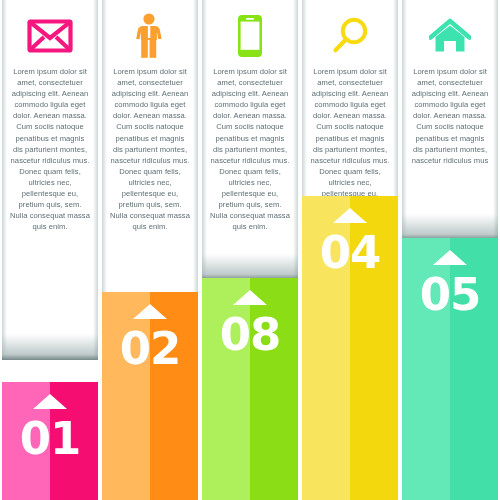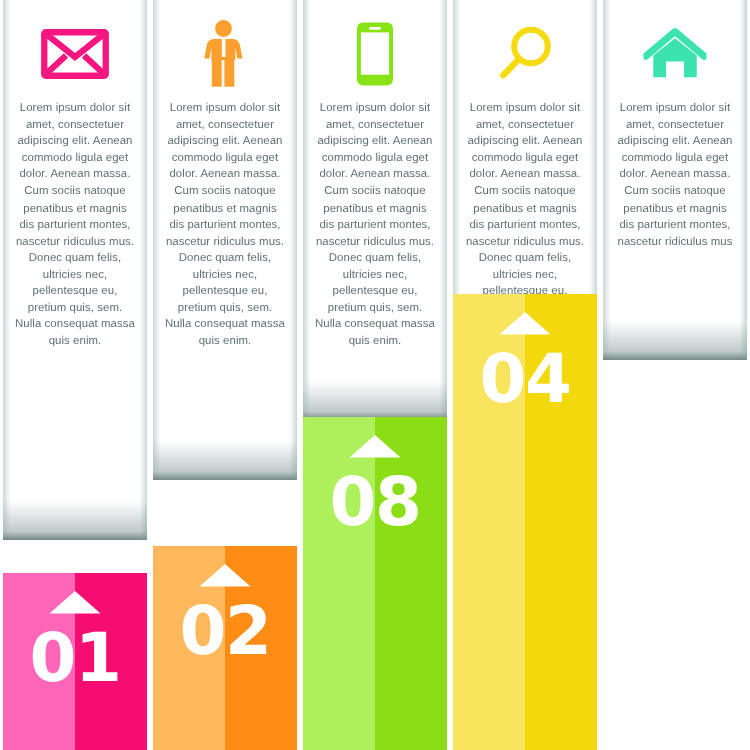--- a/index.html
+++ b/index.html
@@ -142,21 +142,21 @@
             <circle cx="14" cy="6" r="5.6" fill="#FBA02E"></circle>
             <path d="M8.4 13 h11.2 c3.3 0 5 1.8 5.4 4.4 l1.6 8.6 h-3.4 l-1.3-7.2 v8.2 h-16 v-8.2 l-1.3 7.2 h-3.4 l1.6-8.6 c0.4-2.6 2.1-4.4 5.6-4.4 z" fill="#FBA02E"></path>
             <rect x="6.2" y="26.2" width="6.6" height="18.6" fill="#FBA02E"></rect>
             <rect x="14.6" y="26.2" width="6.6" height="18.6" fill="#FBA02E"></rect>
             <rect x="12.9" y="13" width="2.4" height="12" fill="#ffffff"></rect>
           </svg>
         </div>
         <div class="body-text">Lorem ipsum dolor sit amet, consectetuer adipiscing elit. Aenean commodo ligula eget dolor. Aenean massa. Cum sociis natoque penatibus et magnis dis parturient montes, nascetur ridiculus mus. Donec quam felis, ultricies nec, pellentesque eu, pretium quis, sem. Nulla consequat massa quis enim.</div>
         <div class="card-shadow"></div>
       </div>
-      <div class="bar" style="height:136px">
+      <div class="bar" style="height:208px">
         <div class="bar-half" style="background:#FFB85C"></div>
         <div class="bar-half" style="background:#FF8C14"></div>
         <div class="bar-inner">
           <div class="arrow"></div>
           <div class="step-num">02</div>
         </div>
       </div>
     </div>
     <div class="col">
       <div class="card" style="height:280px">
@@ -203,14 +203,22 @@
       <div class="card" style="height:240px">
         <div class="icon-wrap">
           <svg width="42" height="36" viewBox="0 0 42 36" aria-hidden="true">
             <path d="M1.5 19.5 L21 3 L40.5 19.5" fill="none" stroke="#3DE3AE" stroke-width="4.6" stroke-linejoin="round" stroke-linecap="round"></path>
             <path d="M6.5 19 v14.5 h8.5 v-10.5 h12 v10.5 h8.5 v-14.5 L21 7.5 Z" fill="#3DE3AE"></path>
           </svg>
         </div>
         <div class="body-text">Lorem ipsum dolor sit amet, consectetuer adipiscing elit. Aenean commodo ligula eget dolor. Aenean massa. Cum sociis natoque penatibus et magnis dis parturient montes, nascetur ridiculus mus</div>
         <div class="card-shadow"></div>
       </div>
+      <div class="bar" style="height:262px">
+        <div class="bar-half" style="background:#63E8B7"></div>
+        <div class="bar-half" style="background:#42E0A8"></div>
+        <div class="bar-inner">
+          <div class="arrow"></div>
+          <div class="step-num">05</div>
+        </div>
+      </div>
     </div>
   </div>
 
 </body></html>

